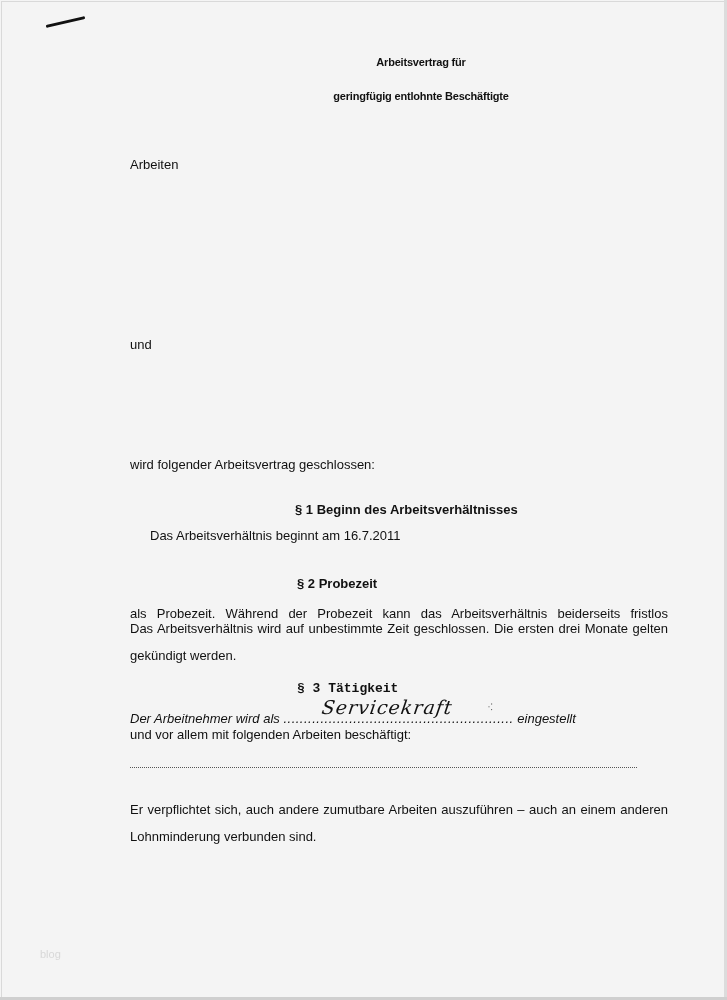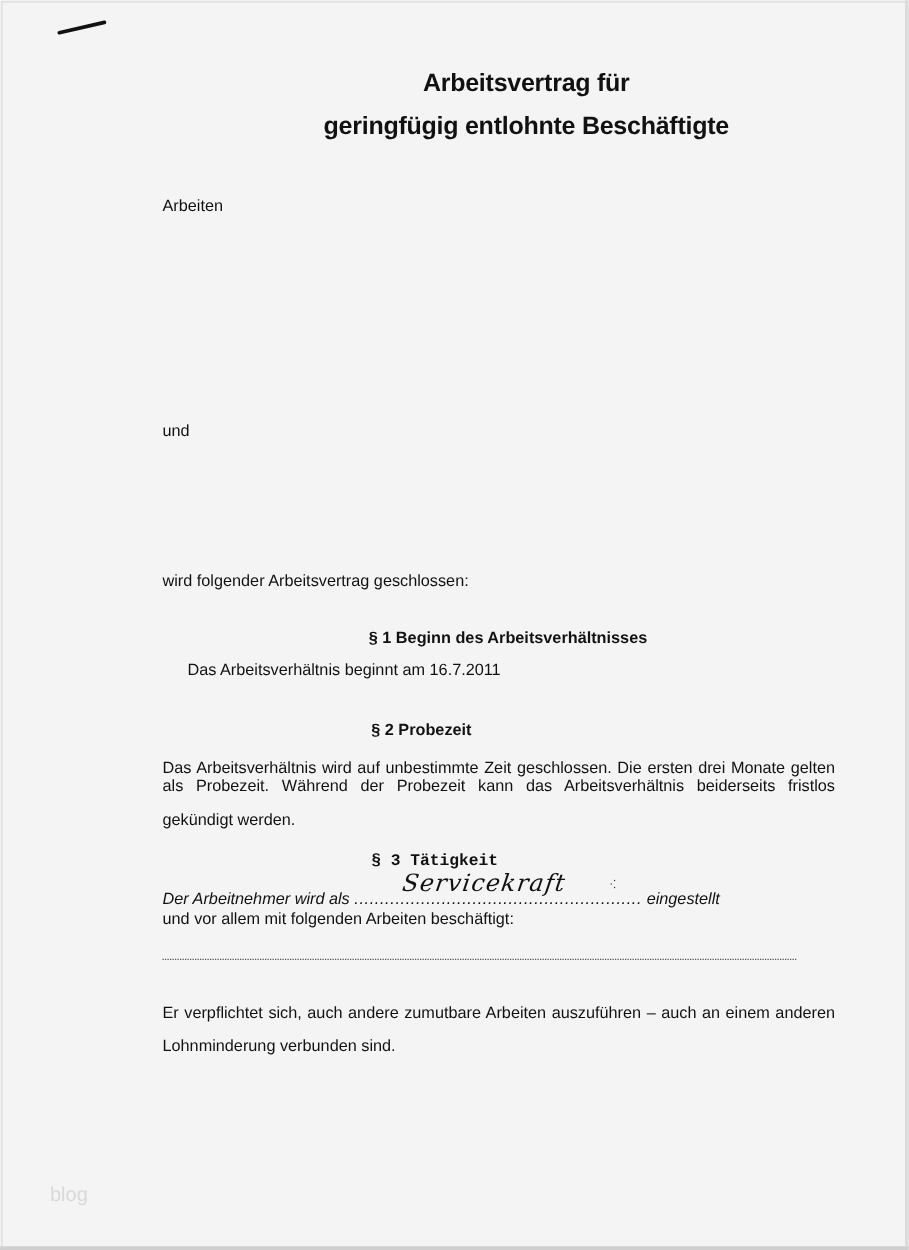--- a/index.html
+++ b/index.html
@@ -29,21 +29,21 @@
       width: 40px; height: 3px;
       background: #111;
       transform: rotate(-13deg);
       transform-origin: left center;
       border-radius: 2px;
     }
     .title {
       position: absolute; left: 0; right: 0;
       text-align: center;
       font-weight: bold;
-      font-size: 20px;
+      font-size: 11px;
       letter-spacing: -0.2px;
     }
     .title-1 { top: 56px; padding-left: 115px; }
     .title-2 { top: 73px; padding-left: 115px; margin-top: 17px; }
     .text {
       position: absolute;
       left: 130px;
       font-size: 13px;
       line-height: 15px;
       white-space: nowrap;
@@ -87,21 +87,21 @@
       font-size: 9px; color: #333;
     }
     .dotted-line {
       position: absolute;
       left: 130px; top: 767px;
       width: 507px;
       border-bottom: 1px dotted #555;
     }
     .watermark {
       position: absolute; left: 40px; top: 948px;
-      font-size: 16px; color: #d8d8d8; text-align: center;
+      font-size: 11px; color: #d8d8d8; text-align: center;
     }
   </style>
 </head>
 <body>
 
 <div class="page-border"></div>
 <div class="page-border-right"></div>
 <div class="page-border-bottom"></div>
 
 <div class="pen-mark"></div>
@@ -111,22 +111,22 @@
 
 <div class="text" style="top:157px;">Arbeiten</div>
 <div class="text" style="top:337px;">und</div>
 <div class="text" style="top:457px;">wird folgender Arbeitsvertrag geschlossen:</div>
 
 <div class="heading" style="left:295px; top:502px;">§ 1 Beginn des Arbeitsverhältnisses</div>
 <div class="text" style="top:528px;margin-left:20px;">Das Arbeitsverhältnis beginnt am  16.7.2011</div>
 
 <div class="heading" style="left:297px; top:576px;text-align:center;">§ 2 Probezeit</div>
 <div class="para" style="top:606px;">
+  <span class="line">als Probezeit. Während der Probezeit kann das Arbeitsverhältnis beiderseits fristlos</span>
   <span class="line">Das Arbeitsverhältnis wird auf unbestimmte Zeit geschlossen. Die ersten drei Monate gelten</span>
-  <span class="line">als Probezeit. Während der Probezeit kann das Arbeitsverhältnis beiderseits fristlos</span>
   <span class="line last">gekündigt werden.</span>
 </div>
 
 <div class="heading" style="left:297px; top:681px;font-family:Liberation Mono, monospace;">§ 3 Tätigkeit</div>
 <div class="text" style="top:711px;font-style:italic;">
   <span>Der Arbeitnehmer wird als</span>
   <span class="dots">........................................................</span>
   <span>eingestellt</span>
 </div>
 <div class="handwriting">Servicekraft</div>

